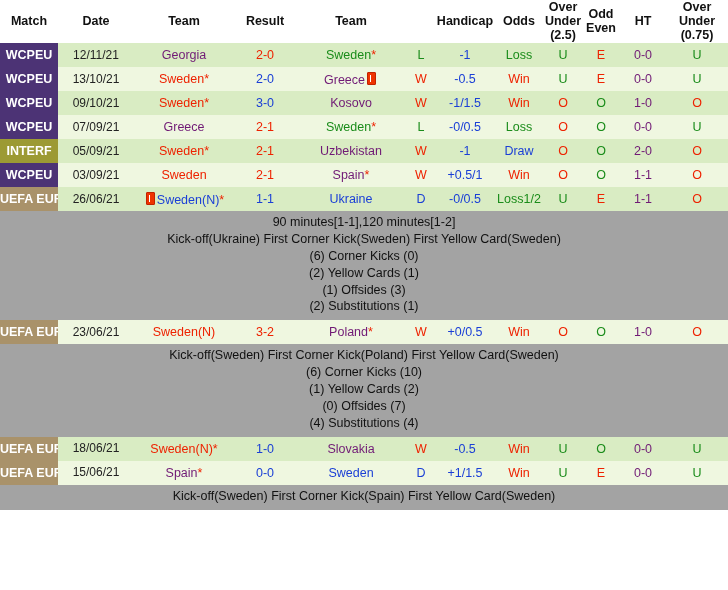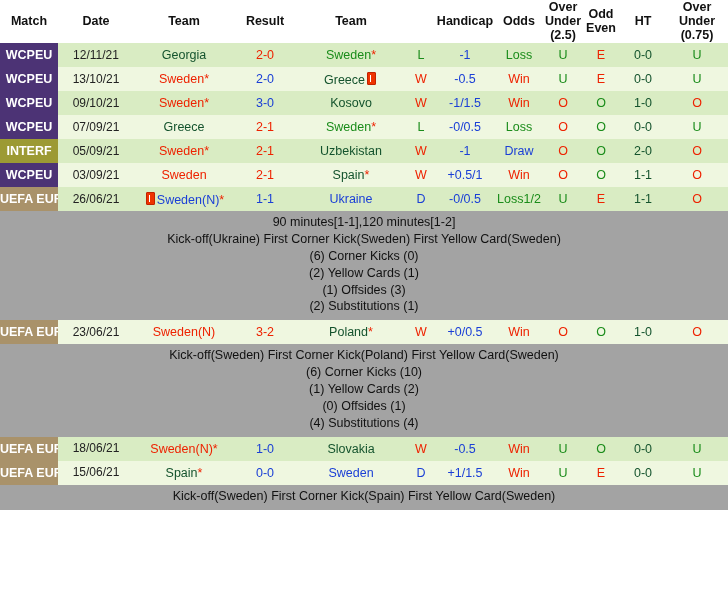--- a/index.html
+++ b/index.html
@@ -58,21 +58,21 @@
     word-break:break-all;
   }
   td.league.wcpeu{background:#4c3375 !important;}
   td.league.interf{background:#9c9a34 !important;}
   td.league.euro{background:#a9926a !important;}
 
   
   .c-red{color:#ee2200;}
   .c-green{color:#1a8c1a;}
   .c-blue{color:#1a3fd6;}
-  .c-black{color:#14532d;}
+  .c-black{color:#701a75;}
   .star{color:#ee2200;}
 
   .date{color:#222222;font-size:12px;}
 
   
   .redcard{
     display:inline-block;
     width:7px;height:11px;
     background:#ee3300;
     border:1px solid #c22200;
@@ -269,21 +269,21 @@
           <td><span class="c-red">O</span></td>
           <td><span class="c-green">O</span></td>
           <td><span class="c-black">1-0</span></td>
           <td><span class="c-red">O</span></td>
         </tr>
         <tr class="detail-row">
           <td colspan="12">
             <span class="detail-line">Kick-off(Sweden)  First Corner Kick(Poland)  First Yellow Card(Sweden)</span>
             <span class="detail-line">(6) Corner Kicks (10)</span>
             <span class="detail-line">(1) Yellow Cards (2)</span>
-            <span class="detail-line">(0) Offsides (1)</span>
+            <span class="detail-line">(0) Offsides (7)</span>
             <span class="detail-line">(4) Substitutions (4)</span>
           </td>
         </tr>
         <tr class="match-row alt-a">
           <td class="league euro">UEFA EURO</td>
           <td><span class="date">18/06/21</span></td>
           <td><span class="c-red">Sweden(N)</span><span class="star">*</span></td>
           <td><span class="c-blue">1-0</span></td>
           <td><span class="c-black">Slovakia</span><span class="star"></span></td>
           <td><span class="c-red">W</span></td>

